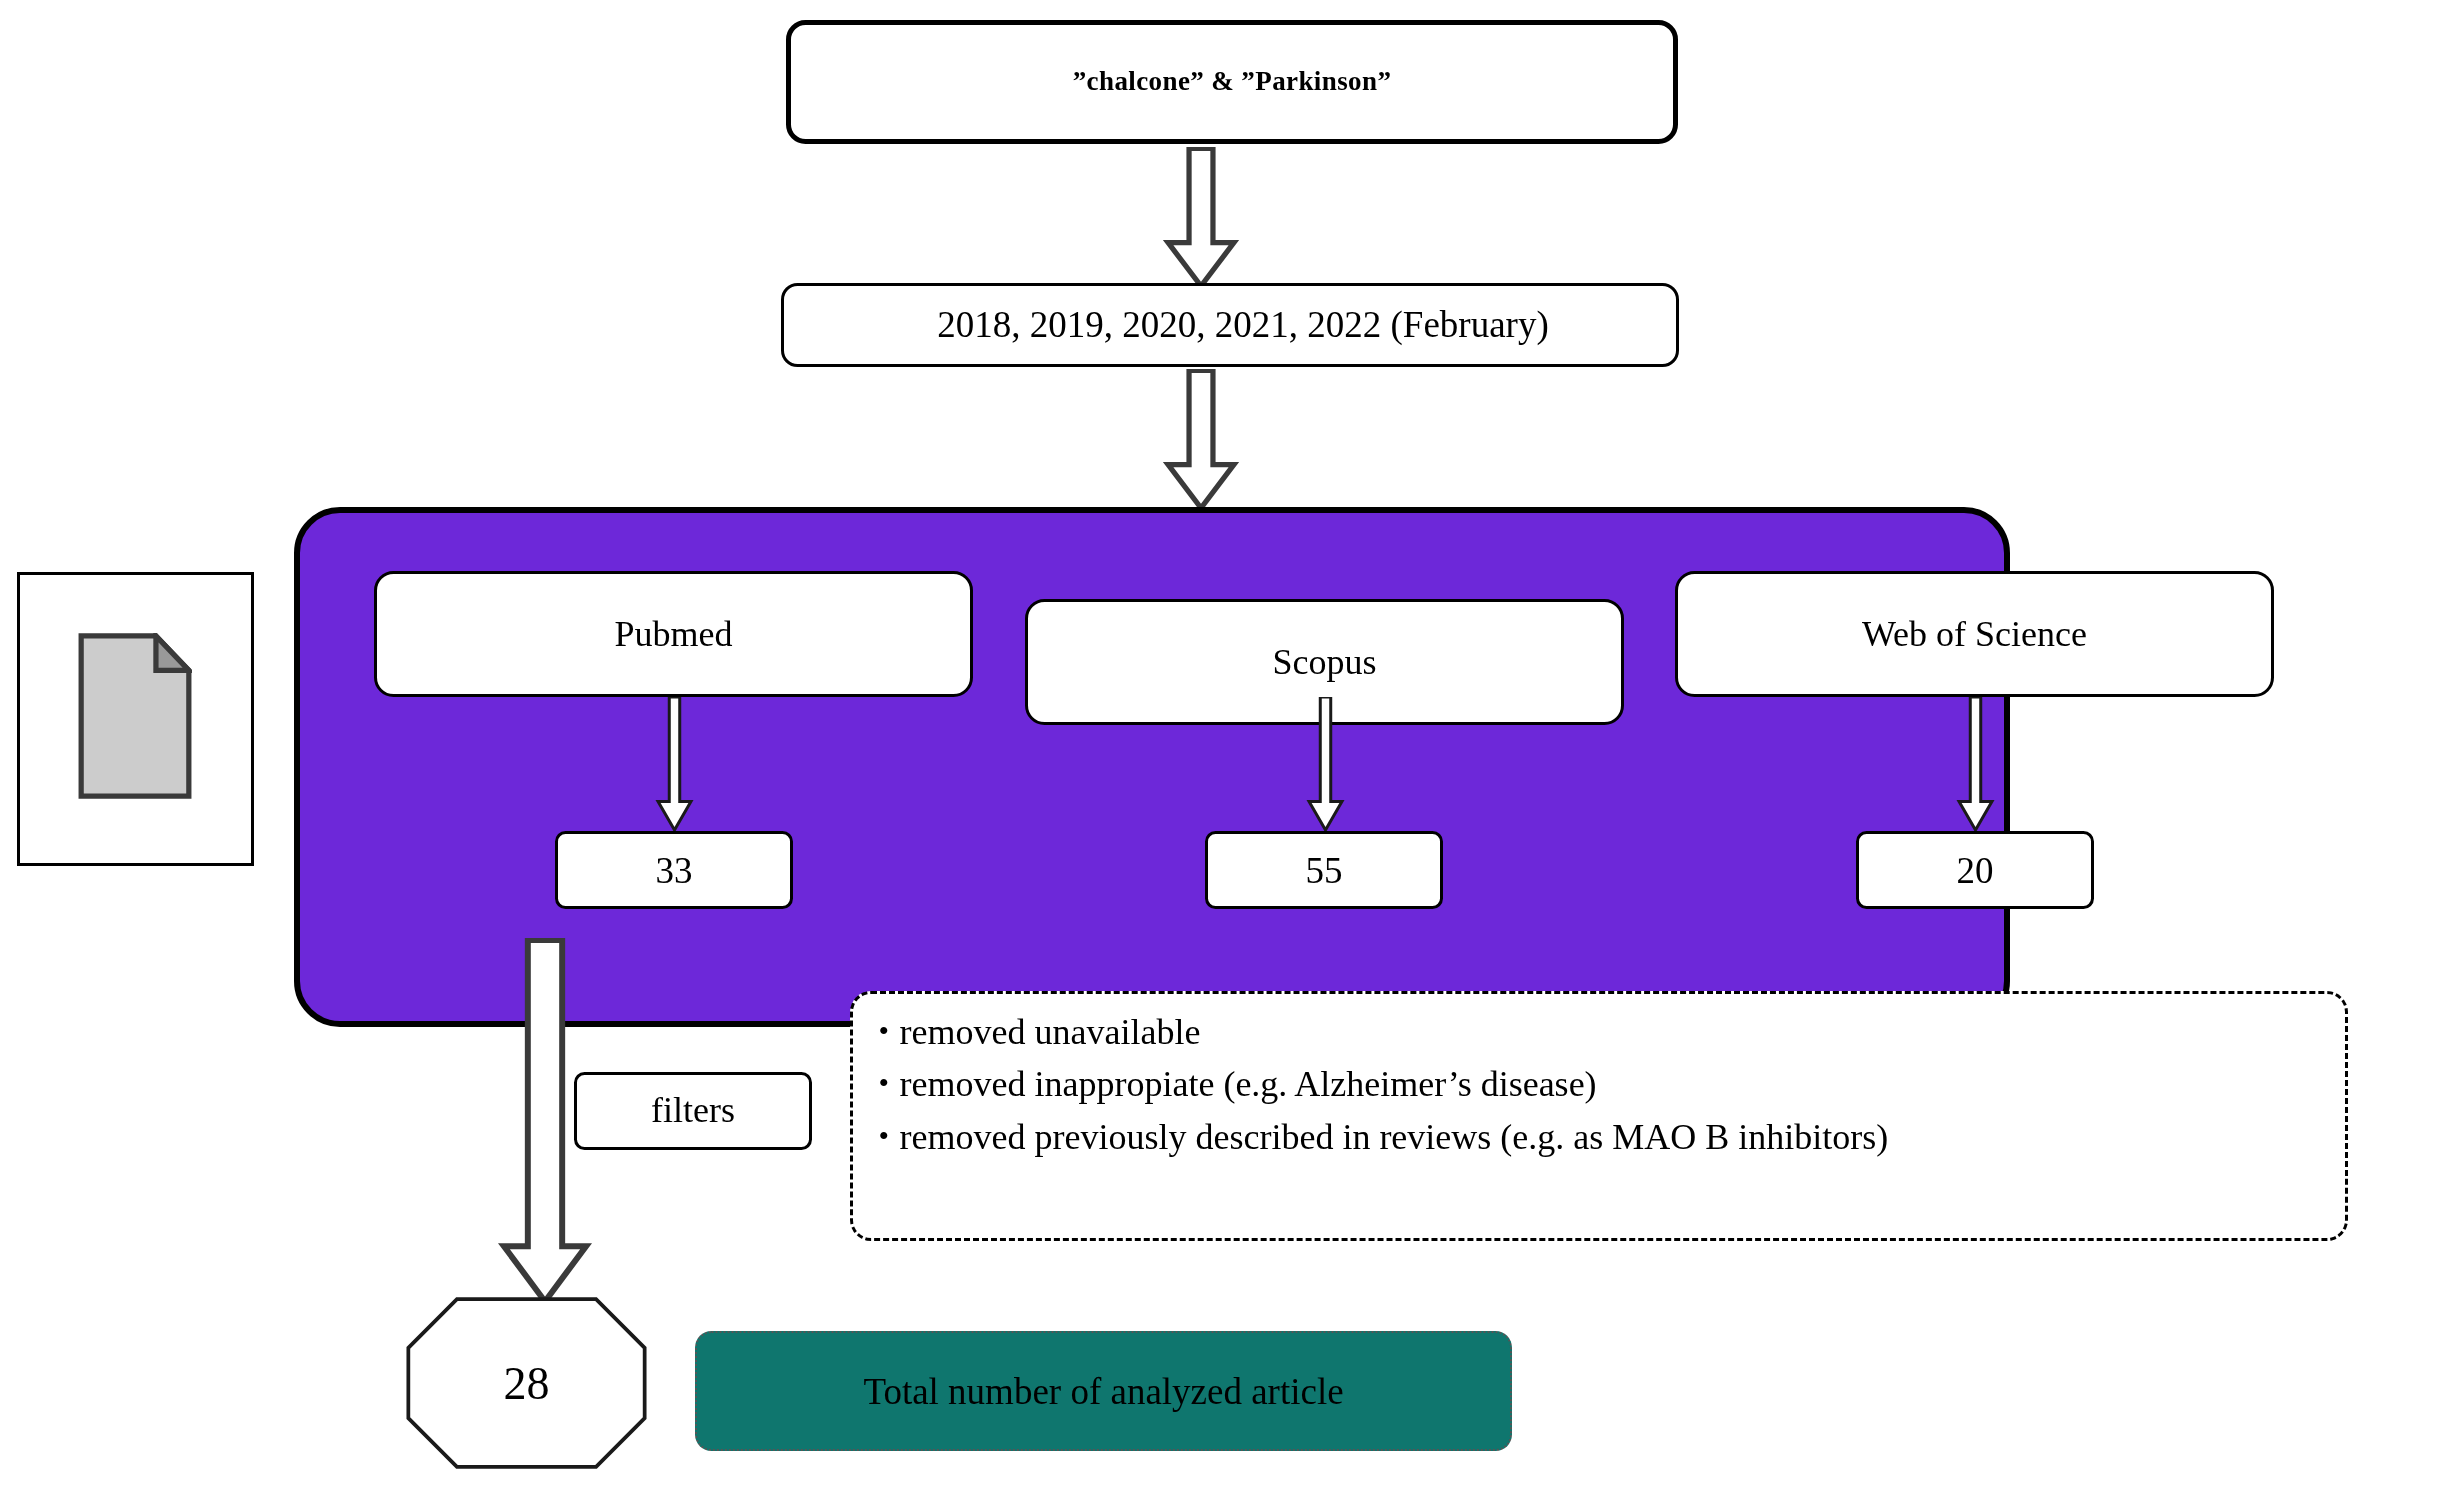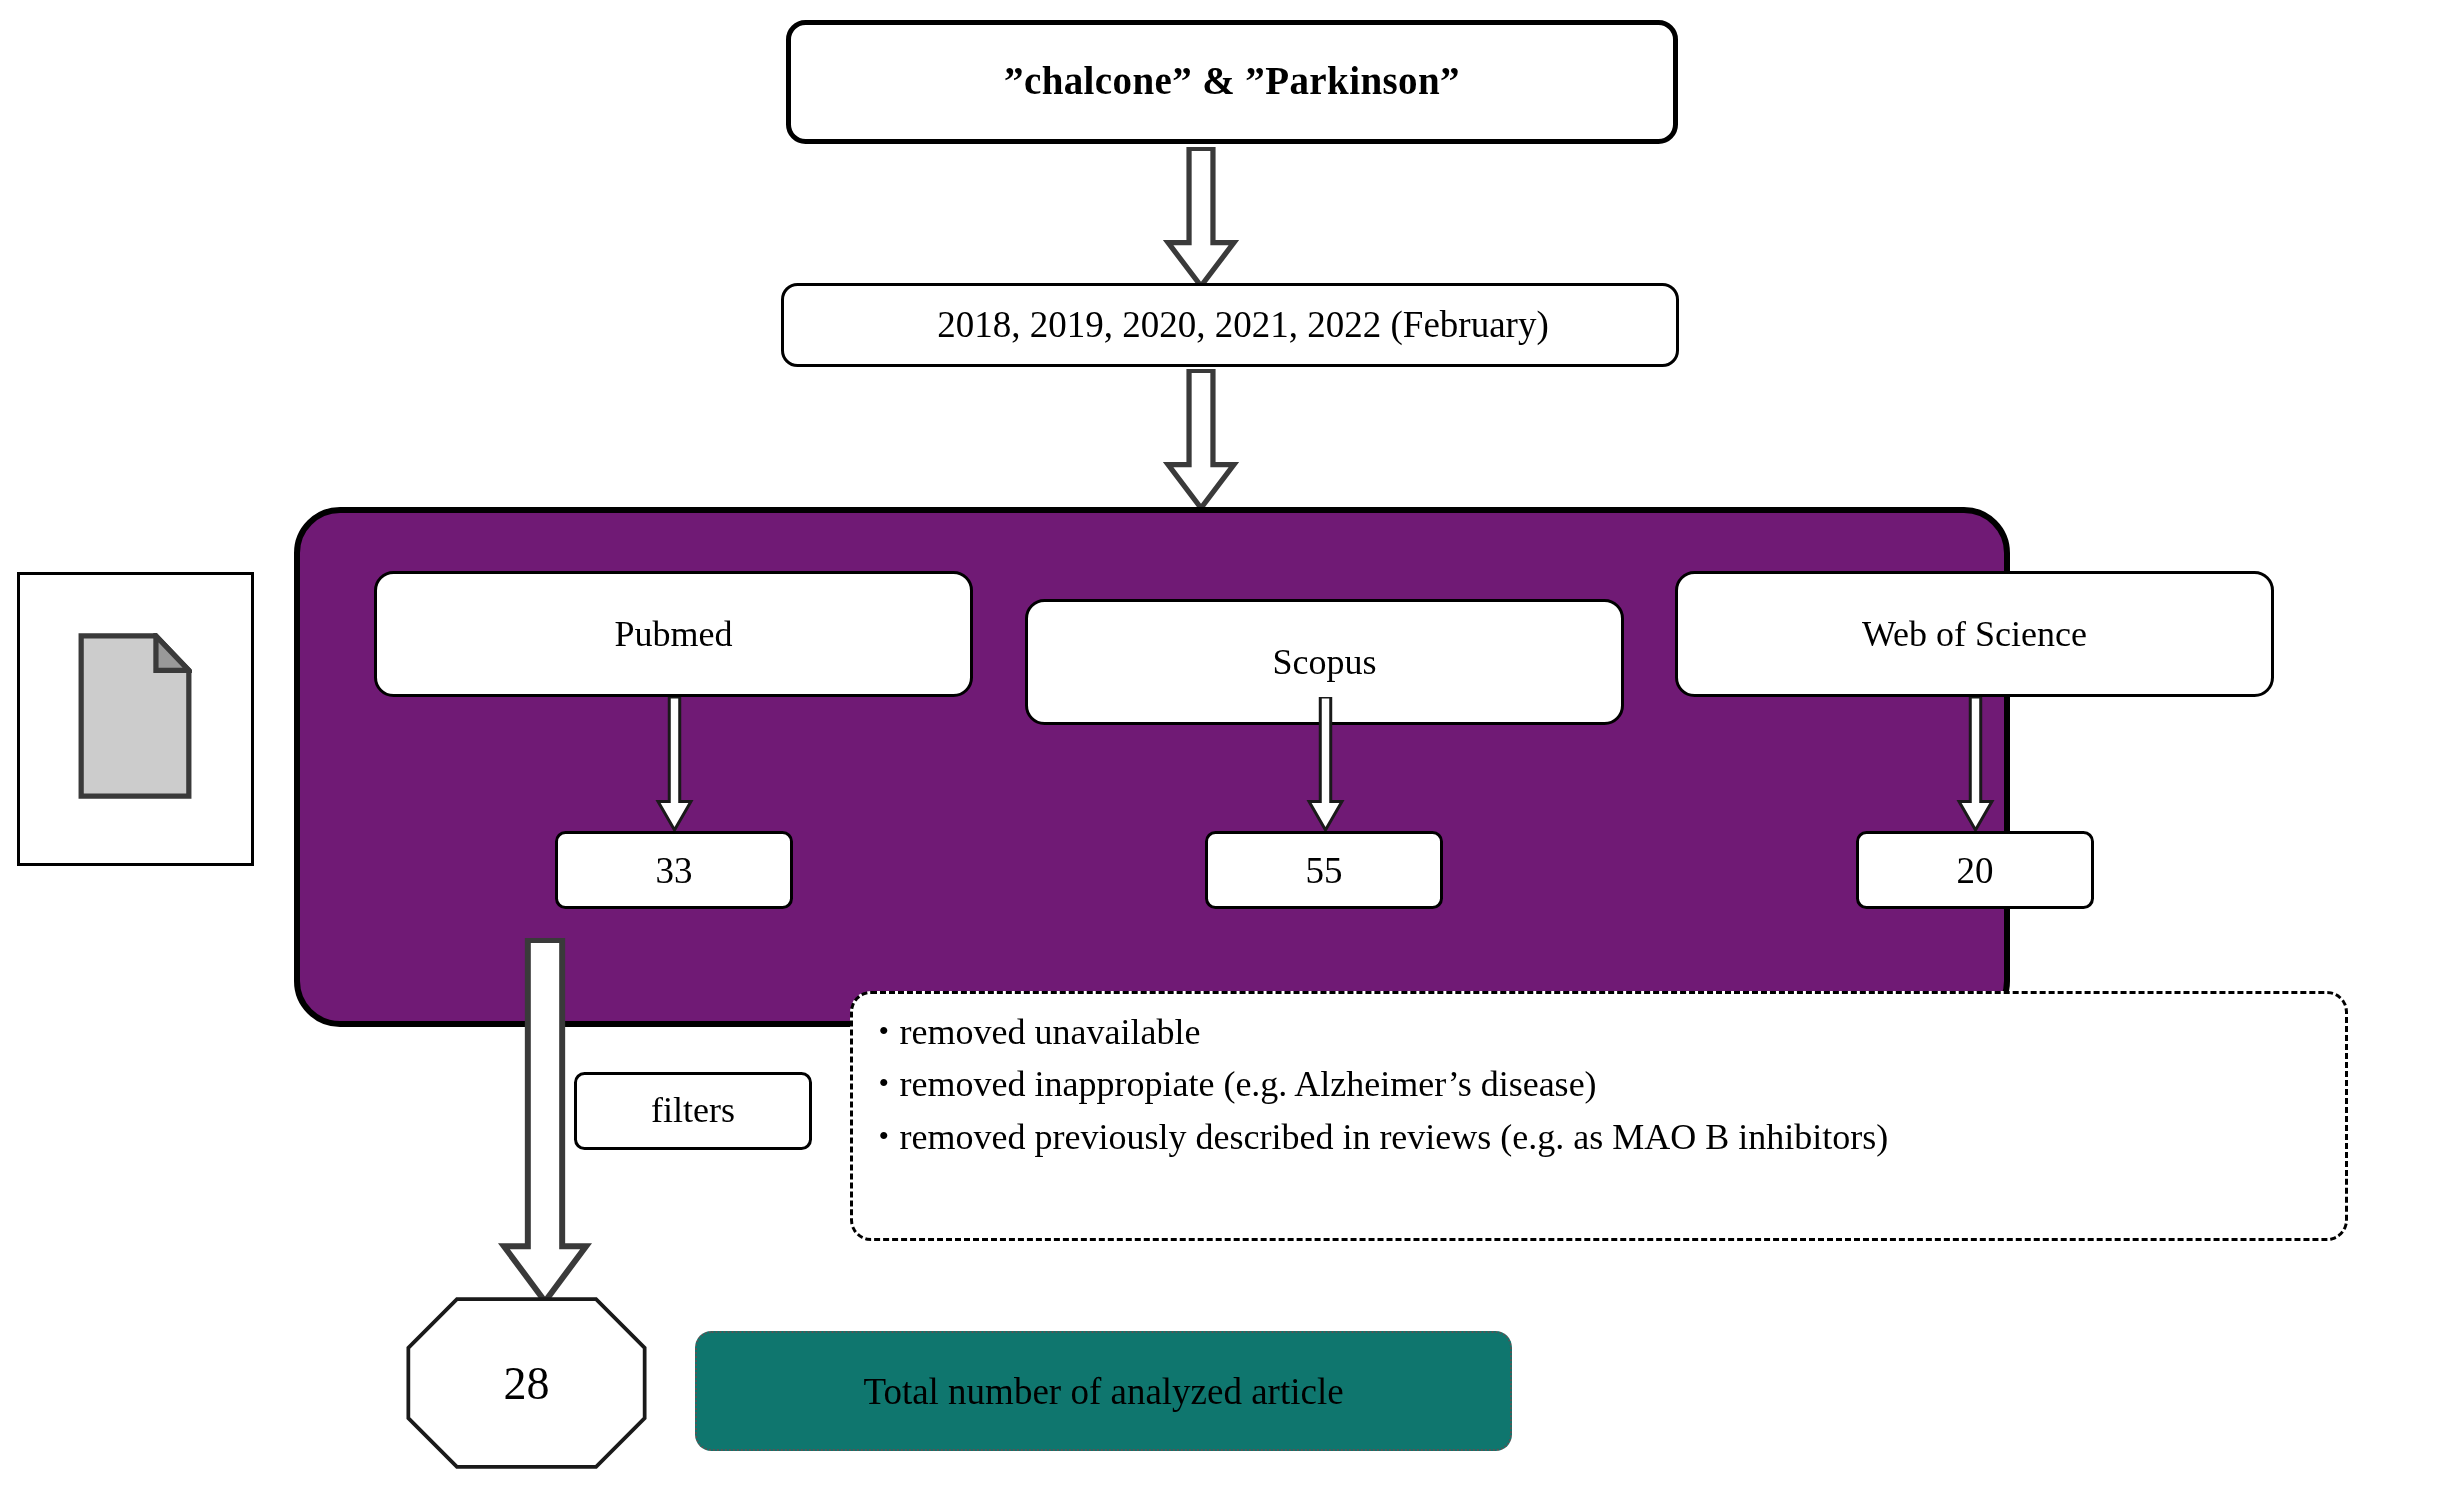--- a/index.html
+++ b/index.html
@@ -34,21 +34,21 @@
 
   
   #query-box {
     left: 786px;
     top: 19.5px;
     width: 892px;
     height: 124px;
     border: 5.2px solid #000000;
     border-radius: 19.5px;
     font-weight: bold;
-    font-size: 39px;
+    font-size: 27px;
     letter-spacing: 0.4px;
   }
 
   
   #years-box {
     left: 781px;
     top: 283px;
     width: 898px;
     height: 84px;
     border: 3px solid #000000;
@@ -60,21 +60,21 @@
   
   #databases-container {
     position: absolute;
     left: 294px;
     top: 507px;
     width: 1716px;
     height: 520px;
     box-sizing: border-box;
     border: 6.7px solid #000000;
     border-radius: 46px;
-    background: #701a75;
+    background: #6d28d9;
     padding-left: 20px;
   }
 
   .db-box {
     position: absolute;
     box-sizing: border-box;
     background: #ffffff;
     border: 3px solid #000000;
     border-radius: 19.5px;
     display: flex;

